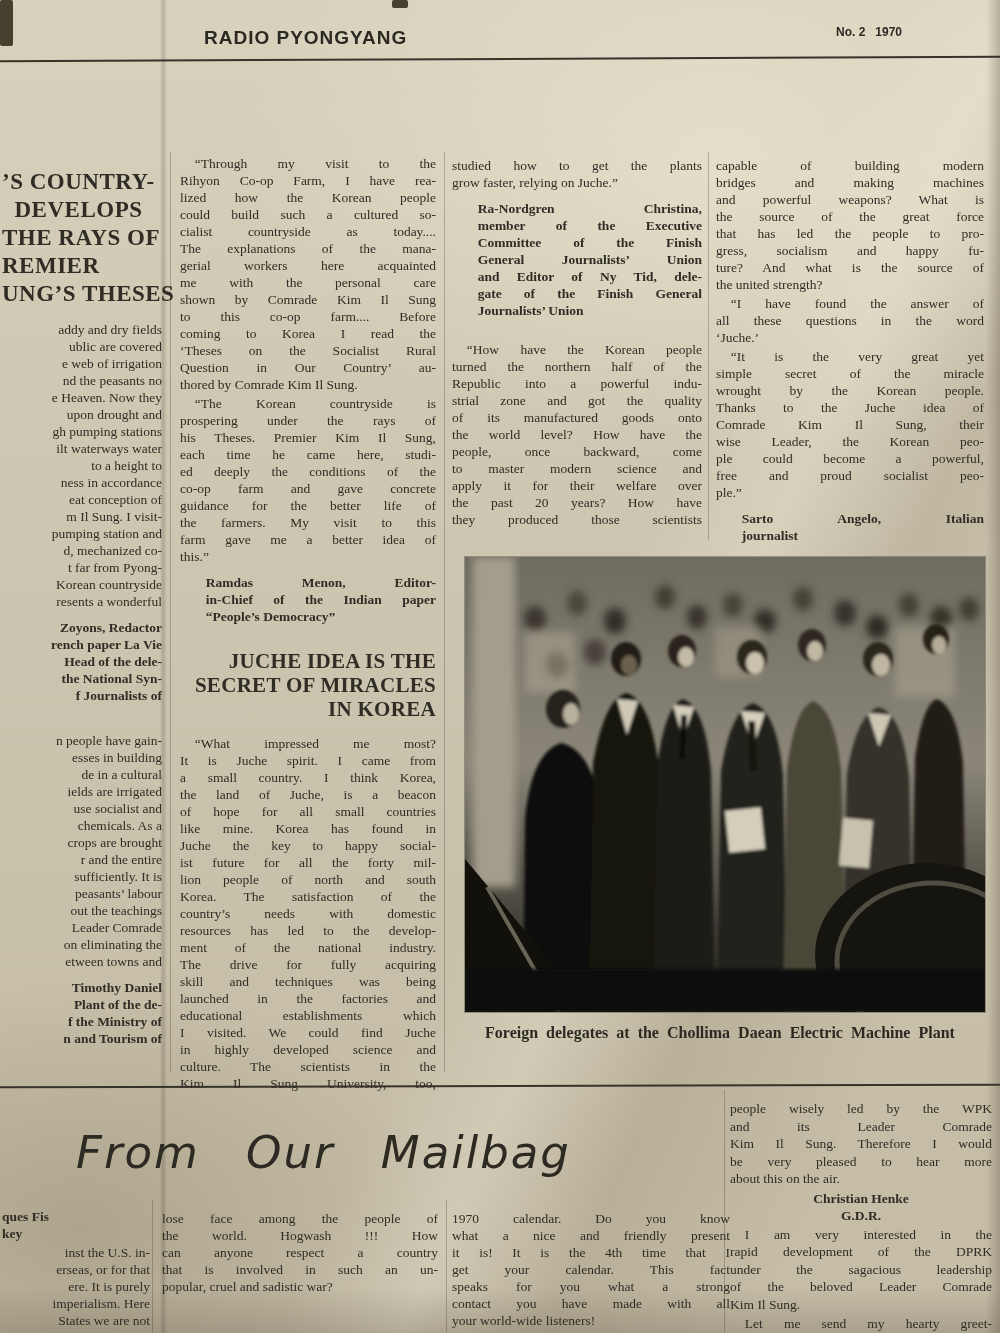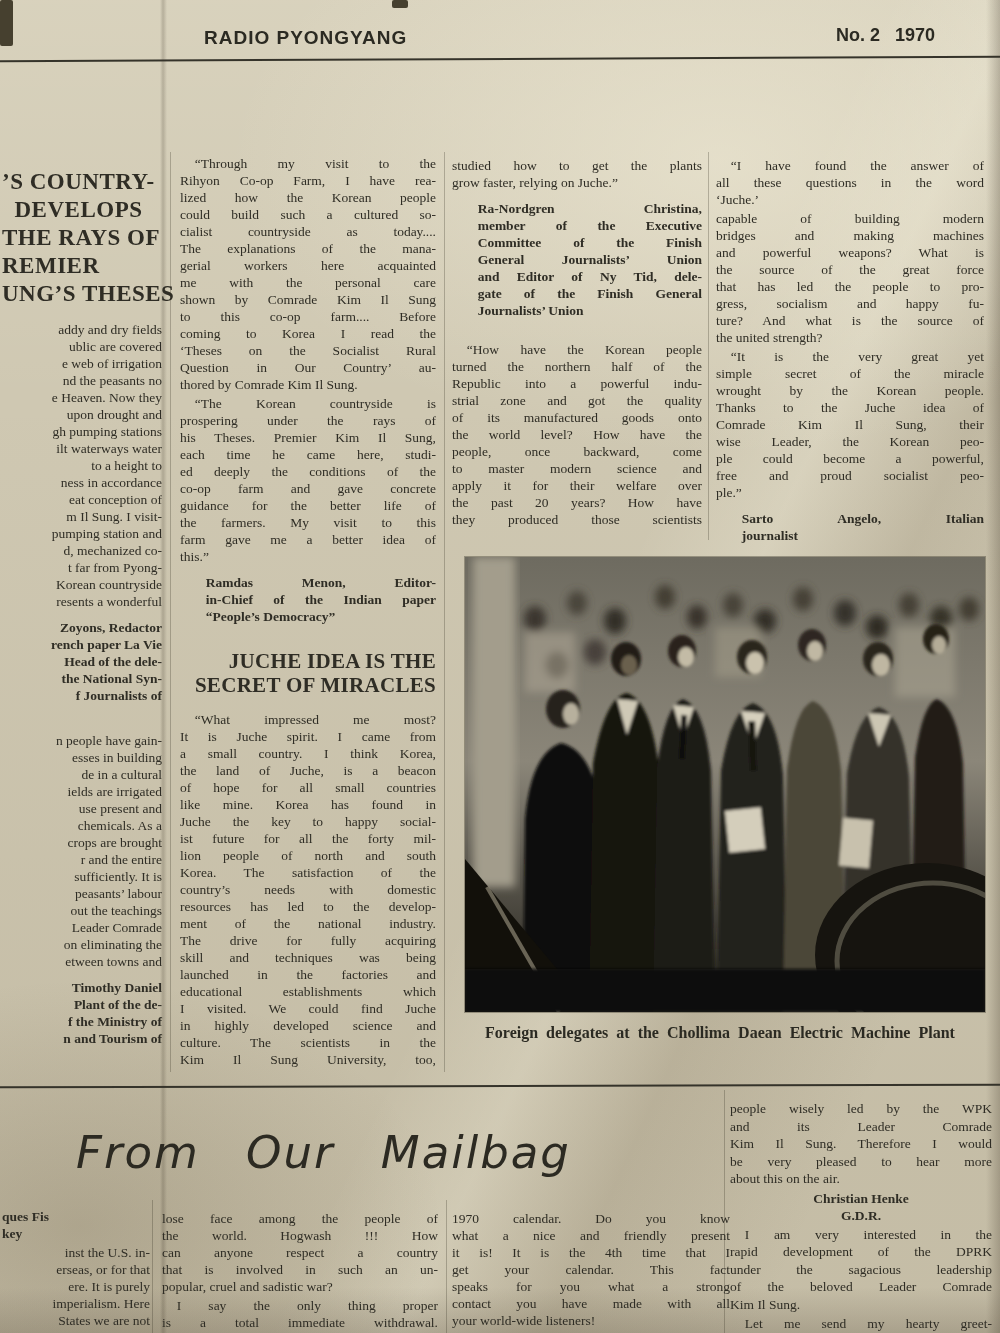--- a/index.html
+++ b/index.html
@@ -12,21 +12,21 @@
       radial-gradient(ellipse 700px 420px at 72% 12%, rgba(244,239,219,.5), rgba(244,239,219,0) 70%),
       radial-gradient(ellipse 560px 380px at 8% 92%, rgba(80,66,40,.20), rgba(80,66,40,0) 65%),
       linear-gradient(115deg, rgba(255,252,235,0) 55%, rgba(255,252,235,.20) 63%, rgba(90,75,50,.12) 72%, rgba(90,75,50,0) 85%),
       linear-gradient(to bottom, rgba(255,250,232,.20), rgba(255,250,232,0) 30%, rgba(110,95,65,.10) 86%);
     font-family:"Liberation Serif", serif; color:#2f2d25;}
   .abs{position:absolute;}
   .mark{position:absolute;background:#46402f;border-radius:2px;}
   .masthead{left:204px;top:27px;font-family:"Liberation Sans",sans-serif;font-weight:700;
     font-size:19px;letter-spacing:1px;color:#2b2a22;}
   .issue{left:836px;top:25px;font-family:"Liberation Sans",sans-serif;font-weight:700;
-    font-size:18px;white-space:pre;color:#2b2a22;}
+    font-size:12px;white-space:pre;color:#2b2a22;}
   .rule{position:absolute;background:#35332a;height:2px;}
   .rule-top{left:0;top:58px;width:1000px;transform:rotate(-.25deg);}
   .rule-mid{left:0;top:1085px;width:1000px;transform:rotate(-.15deg);}
   .headline{left:48px;top:82px;font-size:47px;font-weight:700;color:#26251e;
     word-spacing:7px;letter-spacing:.5px;white-space:nowrap;}
   .col{position:absolute;font-size:13.5px;line-height:17px;}
   .col .ln{min-height:17px;}
   .blk{margin:0 0 2px;}
   .p .ln{text-align:justify;text-align-last:justify;}
   .p .ln.lst{text-align-last:left;}
@@ -103,21 +103,21 @@
         <div class="ln">rench paper La Vie</div>
         <div class="ln">Head of the dele-</div>
         <div class="ln">the National Syn-</div>
         <div class="ln lst">f Journalists of</div>
       </div>
       <div class="blk pf">
         <div class="ln fst">n people have gain-</div>
         <div class="ln">esses in building</div>
         <div class="ln">de in a cultural</div>
         <div class="ln">ields are irrigated</div>
-        <div class="ln">use present and</div>
+        <div class="ln">use socialist and</div>
         <div class="ln">chemicals. As a</div>
         <div class="ln">crops are brought</div>
         <div class="ln">r and the entire</div>
         <div class="ln">sufficiently. It is</div>
         <div class="ln">peasants’ labour</div>
         <div class="ln">out the teachings</div>
         <div class="ln">Leader Comrade</div>
         <div class="ln">on eliminating the</div>
         <div class="ln lst">etween towns and</div>
       </div>
@@ -158,20 +158,21 @@
         <div class="ln lst">this.”</div>
       </div>
       <div class="blk b">
         <div class="ln fst">Ramdas Menon, Editor-</div>
         <div class="ln">in-Chief of the Indian paper</div>
         <div class="ln lst">“People’s Democracy”</div>
       </div>
       <div class="blk h">
         <div class="ln fst">JUCHE IDEA IS THE</div>
         <div class="ln">SECRET OF MIRACLES</div>
+        <div class="ln lst">IN KOREA</div>
       </div>
       <div class="blk p open">
         <div class="ln fst">“What impressed me most?</div>
         <div class="ln">It is Juche spirit. I came from</div>
         <div class="ln">a small country. I think Korea,</div>
         <div class="ln">the land of Juche, is a beacon</div>
         <div class="ln">of hope for all small countries</div>
         <div class="ln">like mine. Korea has found in</div>
         <div class="ln">Juche the key to happy social-</div>
         <div class="ln">ist future for all the forty mil-</div>
@@ -212,34 +213,34 @@
         <div class="ln">of its manufactured goods onto</div>
         <div class="ln">the world level? How have the</div>
         <div class="ln">people, once backward, come</div>
         <div class="ln">to master modern science and</div>
         <div class="ln">apply it for their welfare over</div>
         <div class="ln">the past 20 years? How have</div>
         <div class="ln lst">they produced those scientists</div>
       </div>
     </div>
   <div class="col col4">
-      <div class="blk p">
-        <div class="ln fst">“I have found the answer of</div>
-        <div class="ln">all these questions in the word</div>
-        <div class="ln lst">‘Juche.’</div>
-      </div>
       <div class="blk p cont">
         <div class="ln fst">capable of building modern</div>
         <div class="ln">bridges and making machines</div>
         <div class="ln">and powerful weapons? What is</div>
         <div class="ln">the source of the great force</div>
         <div class="ln">that has led the people to pro-</div>
         <div class="ln">gress, socialism and happy fu-</div>
         <div class="ln">ture? And what is the source of</div>
         <div class="ln lst">the united strength?</div>
+      </div>
+      <div class="blk p">
+        <div class="ln fst">“I have found the answer of</div>
+        <div class="ln">all these questions in the word</div>
+        <div class="ln lst">‘Juche.’</div>
       </div>
       <div class="blk p">
         <div class="ln fst">“It is the very great yet</div>
         <div class="ln">simple secret of the miracle</div>
         <div class="ln">wrought by the Korean people.</div>
         <div class="ln">Thanks to the Juche idea of</div>
         <div class="ln">Comrade Kim Il Sung, their</div>
         <div class="ln">wise Leader, the Korean peo-</div>
         <div class="ln">ple could become a powerful,</div>
         <div class="ln">free and proud socialist peo-</div>
@@ -351,24 +352,20 @@
       </div>
     </div>
   <div class="col colB">
       <div class="blk p cont">
         <div class="ln fst">lose face among the people of</div>
         <div class="ln">the world. Hogwash !!! How</div>
         <div class="ln">can anyone respect a country</div>
         <div class="ln">that is involved in such an un-</div>
         <div class="ln lst">popular, cruel and sadistic war?</div>
       </div>
-      <div class="blk p open">
-        <div class="ln fst">I say the only thing proper</div>
-        <div class="ln lst">is a total immediate withdrawal.</div>
-      </div>
     </div>
   <div class="col colC">
       <div class="blk p cont">
         <div class="ln fst">1970 calendar. Do you know</div>
         <div class="ln">what a nice and friendly present</div>
         <div class="ln">it is! It is the 4th time that I</div>
         <div class="ln">get your calendar. This fact</div>
         <div class="ln">speaks for you what a strong</div>
         <div class="ln">contact you have made with all</div>
         <div class="ln lst">your world-wide listeners!</div>

